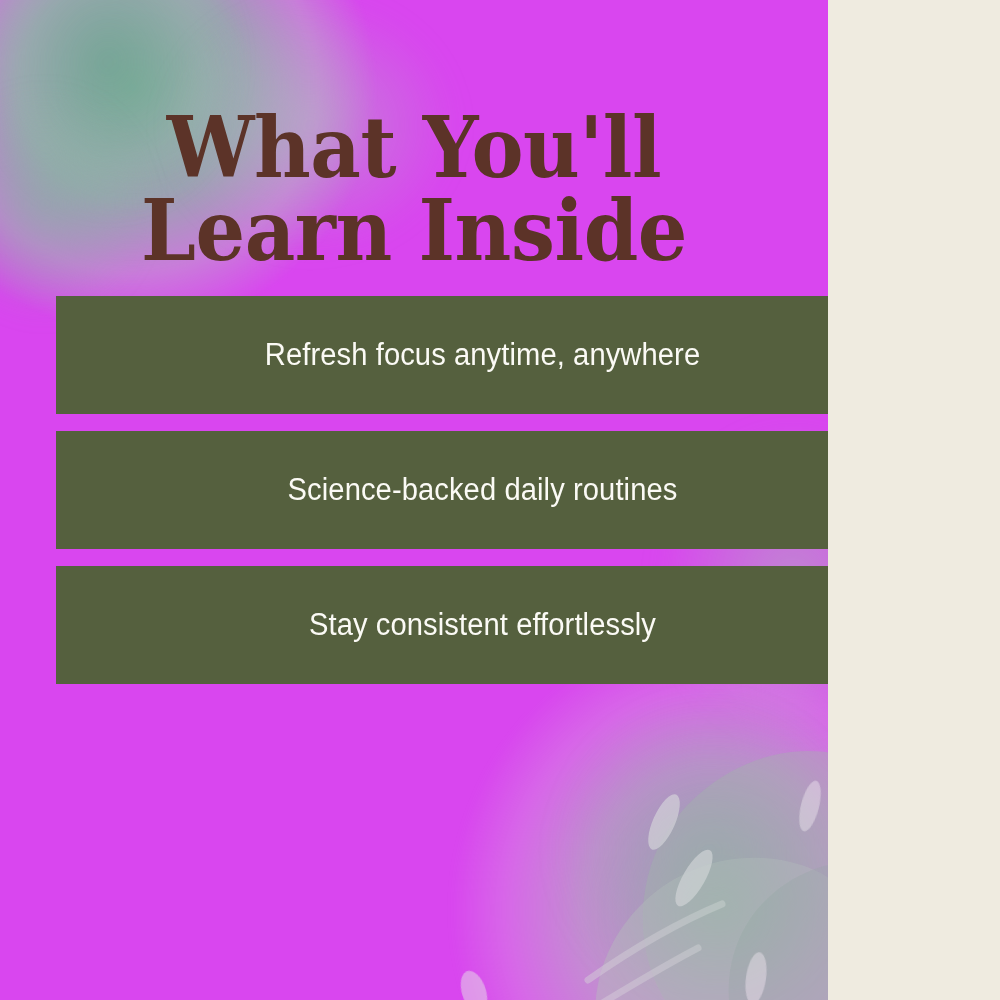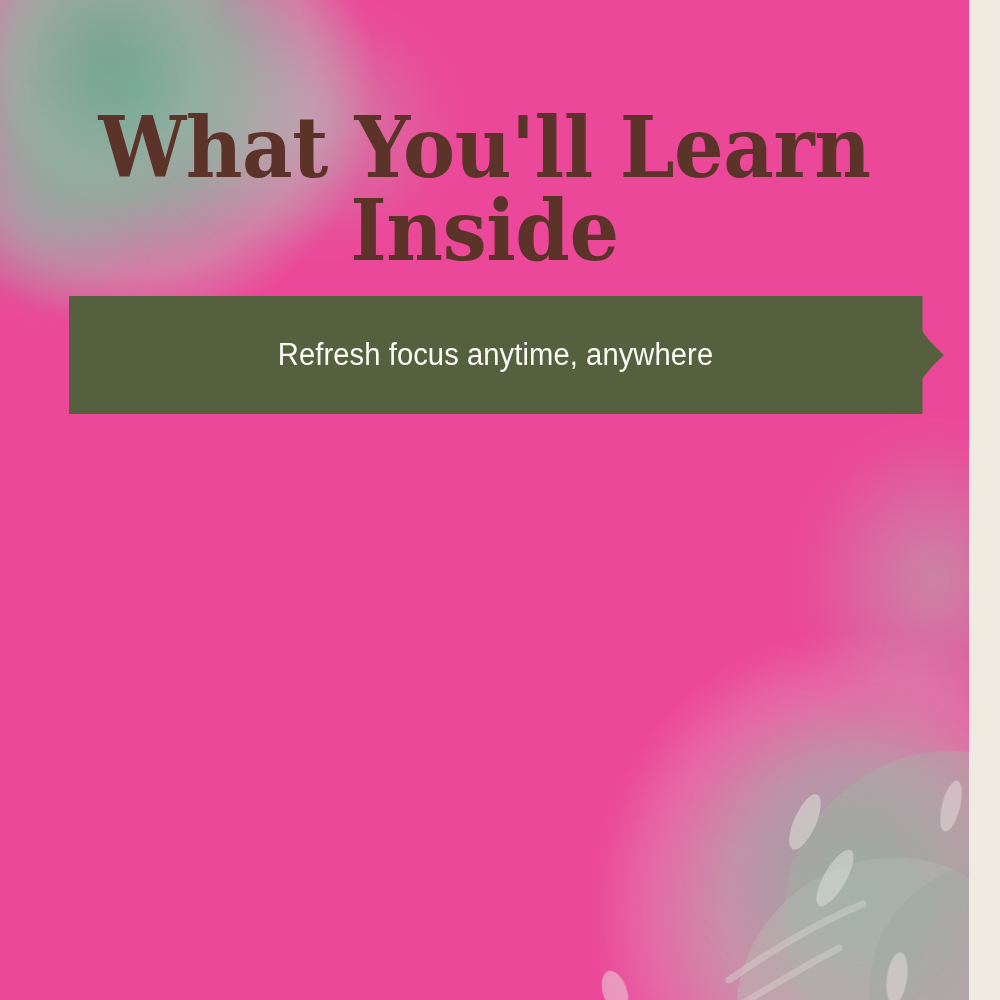--- a/index.html
+++ b/index.html
@@ -9,23 +9,23 @@
   body {
     width: 1000px;
     height: 1000px;
     overflow: hidden;
     font-family: "Liberation Sans", sans-serif;
     background: #EFEBE0;
   }
 
   #poster {
     position: relative;
-    width: 969px;
+    width: 828px;
     height: 1000px;
-    background: #ec4899;
+    background: #d946ef;
     overflow: hidden;
   }
 
   
   .wash {
     position: absolute;
     pointer-events: none;
   }
   .wash-tl {
     left: -190px;
@@ -118,21 +118,21 @@
     line-height: 0.99;
     letter-spacing: -0.5px;
     transform: scaleX(0.93);
     transform-origin: 50% 0;
     white-space: pre-line;
   }
 
   
   .bars {
     position: absolute;
-    left: 69px;
+    left: 56px;
     top: 296px;
     width: 875px;
   }
   .bar {
     position: relative;
     height: 118px;
     margin-bottom: 17px;
   }
   .bar:last-child { margin-bottom: 0; }
 
@@ -222,16 +222,24 @@
 
   <div class="bars">
 
     <div class="bar">
       <div class="bar-shape"></div>
       <div class="bar-label">Refresh focus anytime, anywhere</div>
     </div>
 
 
 
-
+    <div class="bar">
+      <div class="bar-shape"></div>
+      <div class="bar-label">Science-backed daily routines</div>
+    </div>
+
+    <div class="bar">
+      <div class="bar-shape"></div>
+      <div class="bar-label">Stay consistent effortlessly</div>
+    </div>
 
   </div>
 </div>
 
 </body></html>

